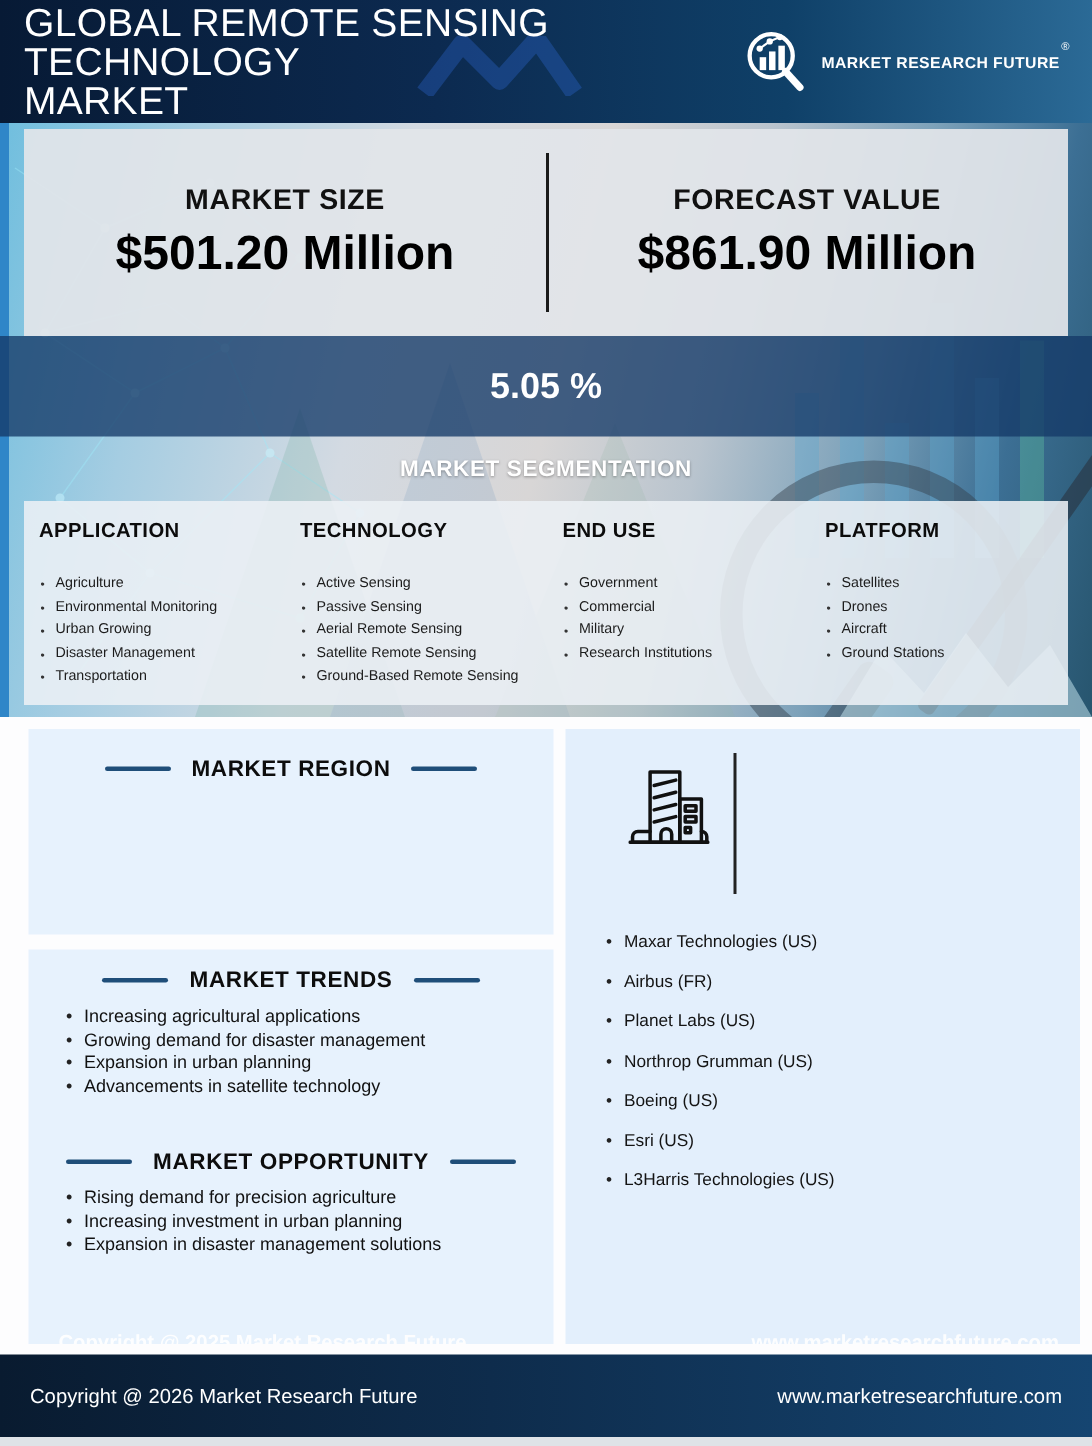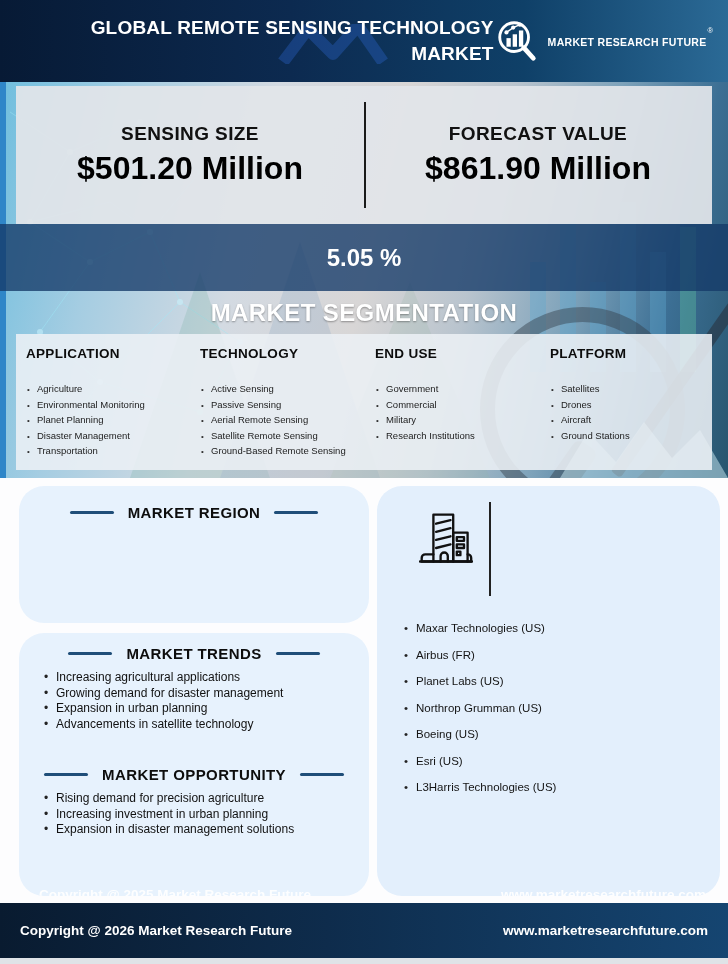--- a/index.html
+++ b/index.html
@@ -11,22 +11,22 @@
   }
 
   
   .header {
     position:absolute; left:0; top:0; width:728px; height:82px;
     background:linear-gradient(90deg,#071a35 0%, #0c2a50 40%, #0f4068 72%, #2b6a96 100%);
     display:flex; align-items:center; padding:0 16px; z-index:5;
   }
   .header-swoosh { position:absolute; left:278px; top:24px; opacity:.55; }
   .title {
-    position:relative; color:#ffffff; font-weight:bold; font-size:19px;
-    line-height:26px; letter-spacing:.2px; width:545px;text-align:right;
+    position:relative; color:#ffffff; font-weight:normal; font-size:26px;
+    line-height:26px; letter-spacing:.2px; width:545px;
   }
   .brand { display:flex; align-items:center; gap:8px; position:relative; margin-left:auto; }
   .brand-text { color:#ffffff; font-weight:bold; font-size:10.5px; letter-spacing:.3px; white-space:nowrap; }
   .brand-reg { color:#ffffff; font-size:7.5px; vertical-align:top; position:relative; top:-6px; left:1px; }
 
   
   .hero {
     position:absolute; left:0; top:82px; width:728px; height:396px; overflow:hidden;
     background:linear-gradient(103deg,#6fbede 0%, #a5cde2 16%, #d3dae2 34%, #d8d6d6 50%,
                #b9c4ce 63%, #7da2ba 76%, #3c6f94 88%, #27556e 100%);
@@ -61,39 +61,39 @@
   .cagr-band {
     position:absolute; left:0; top:142px; width:728px; height:67px;
     background:rgba(21,58,104,.78);
     display:flex; align-items:center; justify-content:center; gap:28px;
     color:#ffffff; font-weight:bold; font-size:24px;
   }
 
   .seg-title-band {
     position:absolute; left:0; top:209px; width:728px; height:43px;
     display:flex; align-items:center; justify-content:center;
-    color:#ffffff; font-weight:bold; font-size:24px; letter-spacing:.4px;
+    color:#ffffff; font-weight:bold; font-size:15px; letter-spacing:.4px;
     text-shadow:0 1px 2px rgba(0,0,0,.35);
   }
 
   .seg-panel {
     position:absolute; left:16px; top:252px; width:696px; height:136px;
     background:rgba(236,240,245,.88);
     padding-left:40px;
   }
   .seg-col { position:absolute; top:12px; }
   .seg-col-0 { left:10px; }  .seg-col-1 { left:184px; }  .seg-col-2 { left:359px; }  .seg-col-3 { left:534px; }
   .seg-heading { font-size:13.5px; font-weight:bold; color:#0c0c0c; letter-spacing:.3px; }
   .seg-list { list-style:none; margin-top:20px; }
   .seg-list li { position:relative; padding-left:11px; font-size:9.5px; color:#1c1c1c; line-height:15.5px; white-space:nowrap; }
   .seg-list li::before { content:"•"; position:absolute; left:1px; font-size:8px; top:1px; color:#333; }
 
   
   .main { position:absolute; left:0; top:478px; width:728px; height:425px; background:#fdfdfe; }
-  .panel { position:absolute; background:#e7f2fd; overflow:hidden;border-radius:25px; }
+  .panel { position:absolute; background:#e7f2fd; overflow:hidden; }
   .region-panel { left:19px; top:8px; width:350px; height:137px; }
   .left-lower-panel { left:19px; top:155px; width:350px; height:263px; }
   .companies-panel { left:377px; top:8px; width:343px; height:410px; background:#e3effc; }
 
   .sec-heading-row { display:flex; align-items:center; justify-content:center; gap:14px; }
   .sec-heading { font-size:15px; font-weight:bold; color:#0d0d0d; letter-spacing:.4px; }
   .dash { width:44px; height:3px; background:#1f4e79; border-radius:2px; }
 
   .region-panel .sec-heading-row { margin-top:18px; }
   .trends-heading-row { margin-top:12px; }
@@ -118,21 +118,21 @@
   .companies-title .bold { font-weight:bold; }
   .companies-list { list-style:none; margin:26px 10px 0 26px; }
   .companies-list li { position:relative; padding-left:13px; font-size:11.5px; color:#141414; margin-bottom:14.5px; }
   .companies-list li::before { content:"•"; position:absolute; left:1px; top:0; color:#222; }
 
   
   .footer {
     position:absolute; left:0; top:903px; width:728px; height:55px;
     background:linear-gradient(90deg,#091b30 0%, #0e2c4c 45%, #154571 100%);
     display:flex; align-items:center; justify-content:space-between;
-    padding:0 20px; color:#ffffff; font-weight:bold; font-size:13.5px;
+    padding:0 20px; color:#ffffff; font-weight:normal; font-size:13.5px;
   }
   .footer-strip { position:absolute; left:0; top:958px; width:728px; height:6px; background:#dfe3e7; }
 </style>
 </head>
 <body>
 
 <div id="page">
 
   <div class="header">
     <svg class="header-swoosh" width="130" height="40" viewBox="0 0 130 40">
@@ -200,21 +200,21 @@
     </svg>
     <div class="magnifier-ring"></div>
     <div class="magnifier-handle"></div>
     <div class="pencil"></div>
     <svg class="zigzag" width="168" height="66" viewBox="0 0 168 66">
       <polygon points="0,66 28,20 56,50 84,10 112,46 140,18 168,66" fill="#bfe0ea"></polygon>
     </svg>
 
     <div class="stats-panel">
       <div class="stat-half">
-        <div class="stat-label">SENSING SIZE</div>
+        <div class="stat-label">MARKET SIZE</div>
         <div class="stat-value">$501.20 Million</div>
       </div>
       <div class="stat-divider"></div>
       <div class="stat-half">
         <div class="stat-label">FORECAST VALUE</div>
         <div class="stat-value">$861.90 Million</div>
       </div>
     </div>
 
     <div class="cagr-band">
@@ -222,21 +222,21 @@
     </div>
 
     <div class="seg-title-band">MARKET SEGMENTATION</div>
 
     <div class="seg-panel">
       <div class="seg-col seg-col-0">
         <div class="seg-heading">APPLICATION</div>
         <ul class="seg-list">
           <li>Agriculture</li>
           <li>Environmental Monitoring</li>
-          <li>Planet Planning</li>
+          <li>Urban Growing</li>
           <li>Disaster Management</li>
           <li>Transportation</li>
         </ul>
       </div>
       <div class="seg-col seg-col-1">
         <div class="seg-heading">TECHNOLOGY</div>
         <ul class="seg-list">
           <li>Active Sensing</li>
           <li>Passive Sensing</li>
           <li>Aerial Remote Sensing</li>

